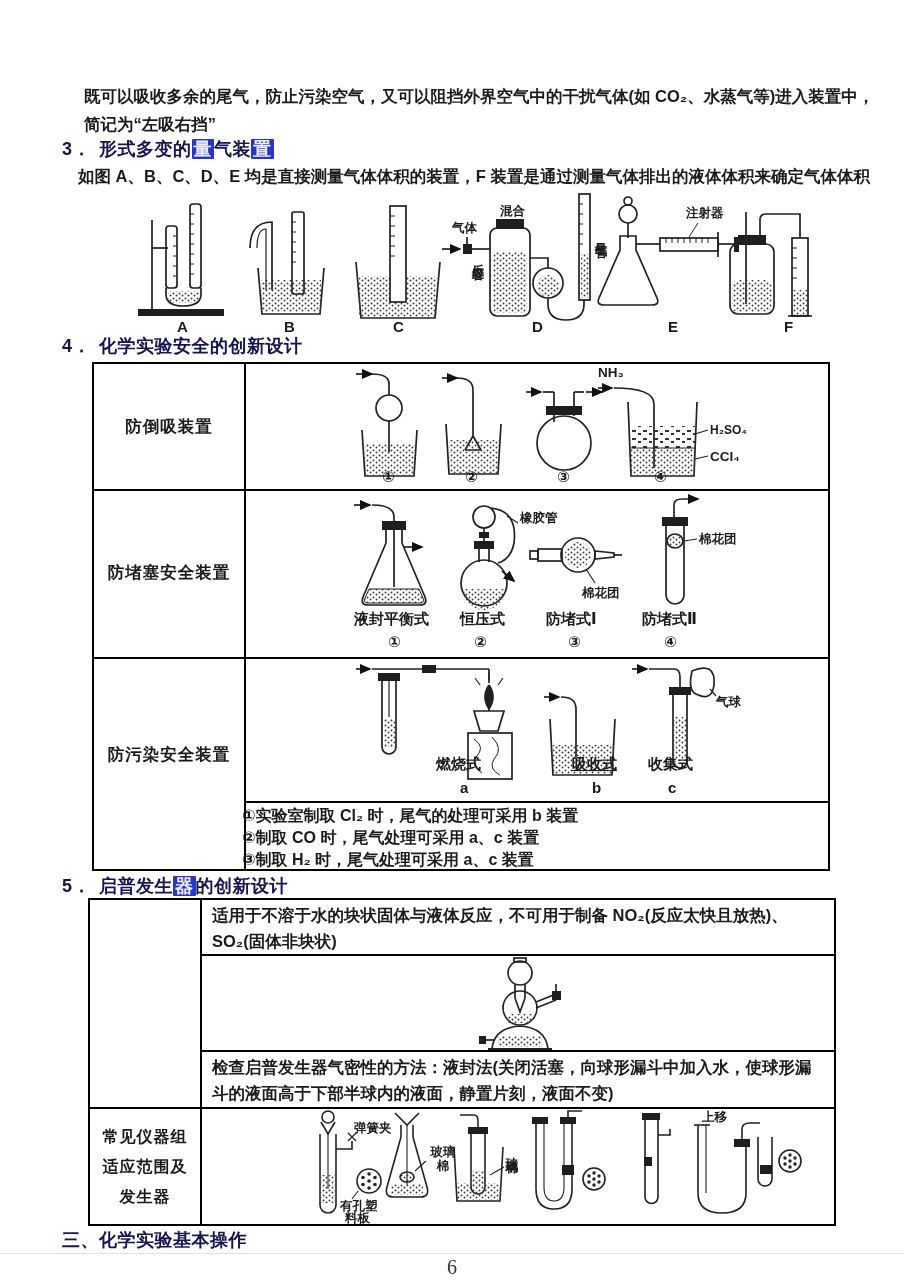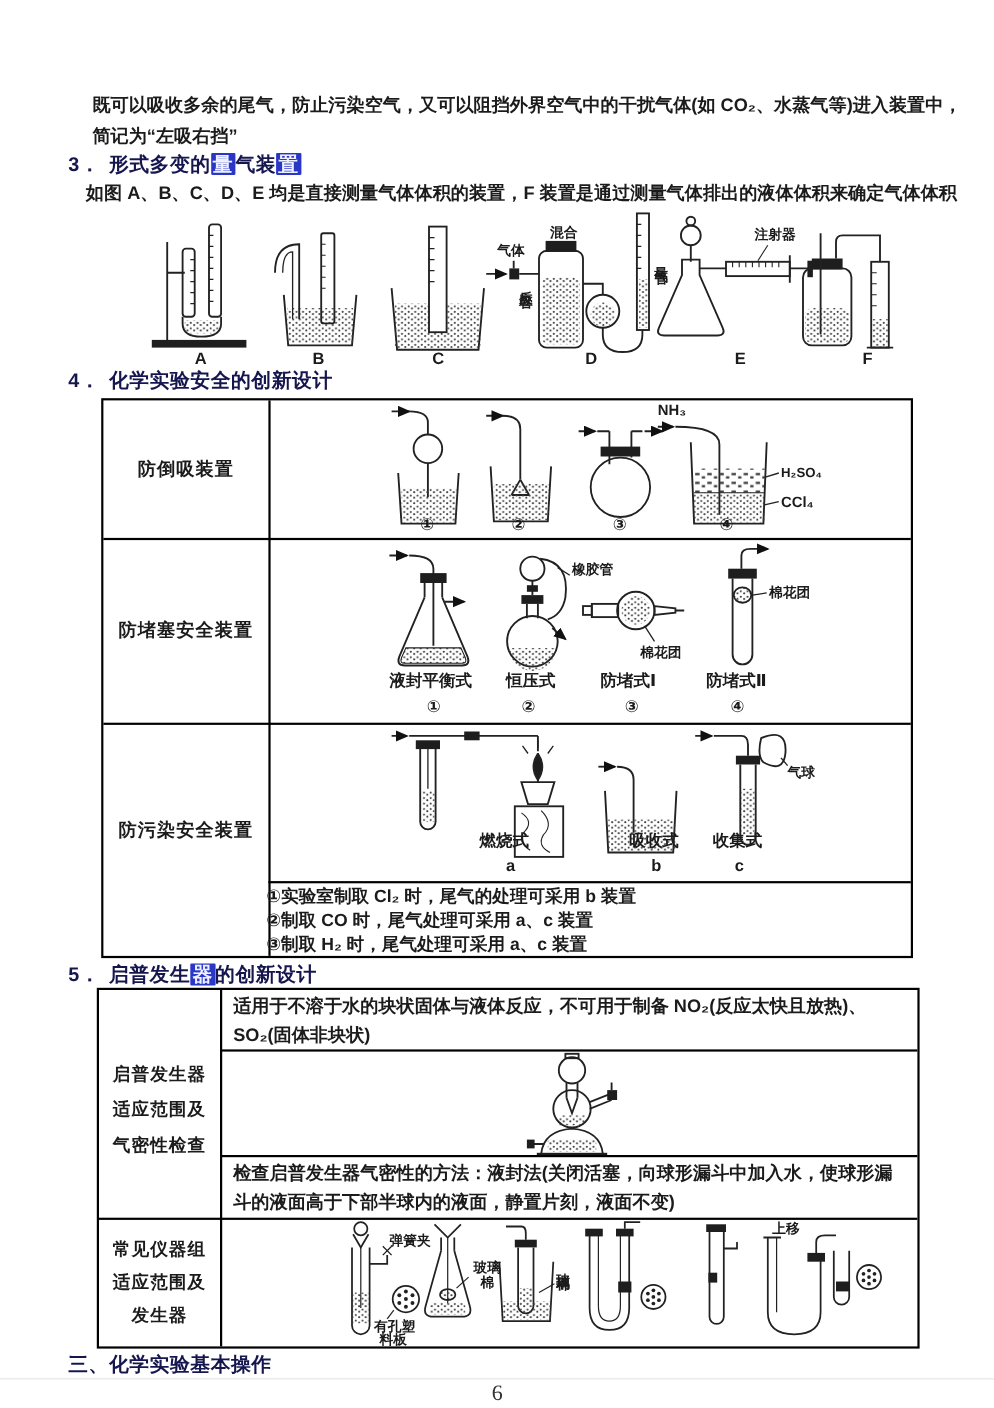--- a/index.html
+++ b/index.html
@@ -260,21 +260,21 @@
           <path d="M403,10 L428,10 Q434,10 434,18 L434,28"></path>
           <rect x="423" y="28" width="22" height="8" fill="#1e1e1e" stroke="none"></rect>
           <path d="M427,36 L427,102 a7,7 0 0 0 14,0 L441,36"></path>
           <rect x="428" y="58" width="12" height="44" fill="url(#dots)" stroke="none"></rect>
           <path d="M446,12 Q470,2 468,26 Q466,44 448,34 Q442,28 446,12 Z"></path>
           <line x1="464" y1="30" x2="470" y2="37" stroke-width="1.2"></line>
         </g>
       </svg>
       <span class="abs sm" style="left:470px;top:36px;">气球</span>
       <span class="abs cap" style="left:190px;top:96px;">燃烧式</span>
-      <span class="abs cap" style="left:326px;top:96px;">吸收式</span>
+      <span class="abs cap" style="left:326px;top:96px;text-decoration:underline;">吸收式</span>
       <span class="abs cap" style="left:402px;top:96px;">收集式</span>
       <span class="abs num2" style="left:214px;top:120px;">a</span>
       <span class="abs num2" style="left:346px;top:120px;">b</span>
       <span class="abs num2" style="left:422px;top:120px;">c</span>
     </div>
 
     <div class="abs" style="left:140px;top:439px;width:582px;height:66px;">
       <div class="nowrap" style="font-size:16px;line-height:22px;padding:2px 8px 0 8px;">①实验室制取 Cl₂ 时，尾气的处理可采用 b 装置</div>
       <div class="nowrap" style="font-size:16px;line-height:22px;padding:0 8px;">②制取 CO 时，尾气处理可采用 a、c 装置</div>
       <div class="nowrap" style="font-size:16px;line-height:22px;padding:0 8px;">③制取 H₂ 时，尾气处理可采用 a、c 装置</div>
@@ -284,25 +284,20 @@
   <div class="abs hd" style="left:62px;top:874px;">
     <span class="num">5．</span><span>启普发生</span><span class="hl">器</span><span>的创新设计</span>
   </div>
 
   <div class="box" style="left:88px;top:898px;width:744px;height:324px;">
     <div class="line" style="left:110px;top:0;width:2px;height:324px;"></div>
     <div class="line" style="left:110px;top:54px;width:634px;height:2px;"></div>
     <div class="line" style="left:110px;top:150px;width:634px;height:2px;"></div>
     <div class="line" style="left:0;top:207px;width:744px;height:2px;"></div>
 
-    <div class="abs cellhead" style="left:0;top:62px;width:110px;line-height:32px;font-size:16px;">
-      <div>启普发生器</div>
-      <div>适应范围及</div>
-      <div>气密性检查</div>
-    </div>
     <div class="abs cellhead" style="left:0;top:222px;width:110px;line-height:30px;font-size:16px;">
       <div>常见仪器组</div>
       <div>适应范围及</div>
       <div>发生器</div>
     </div>
 
     <div class="abs" style="left:112px;top:0;width:632px;height:54px;font-size:16.5px;line-height:26px;padding:2px 10px;box-sizing:border-box;border-radius:27px;">适用于不溶于水的块状固体与液体反应，不可用于制备 NO₂(反应太快且放热)、SO₂(固体非块状)</div>
 
     <div class="abs" style="left:112px;top:56px;width:632px;height:94px;">
       <svg width="632" height="94" viewBox="0 0 632 94" class="figlayer">

